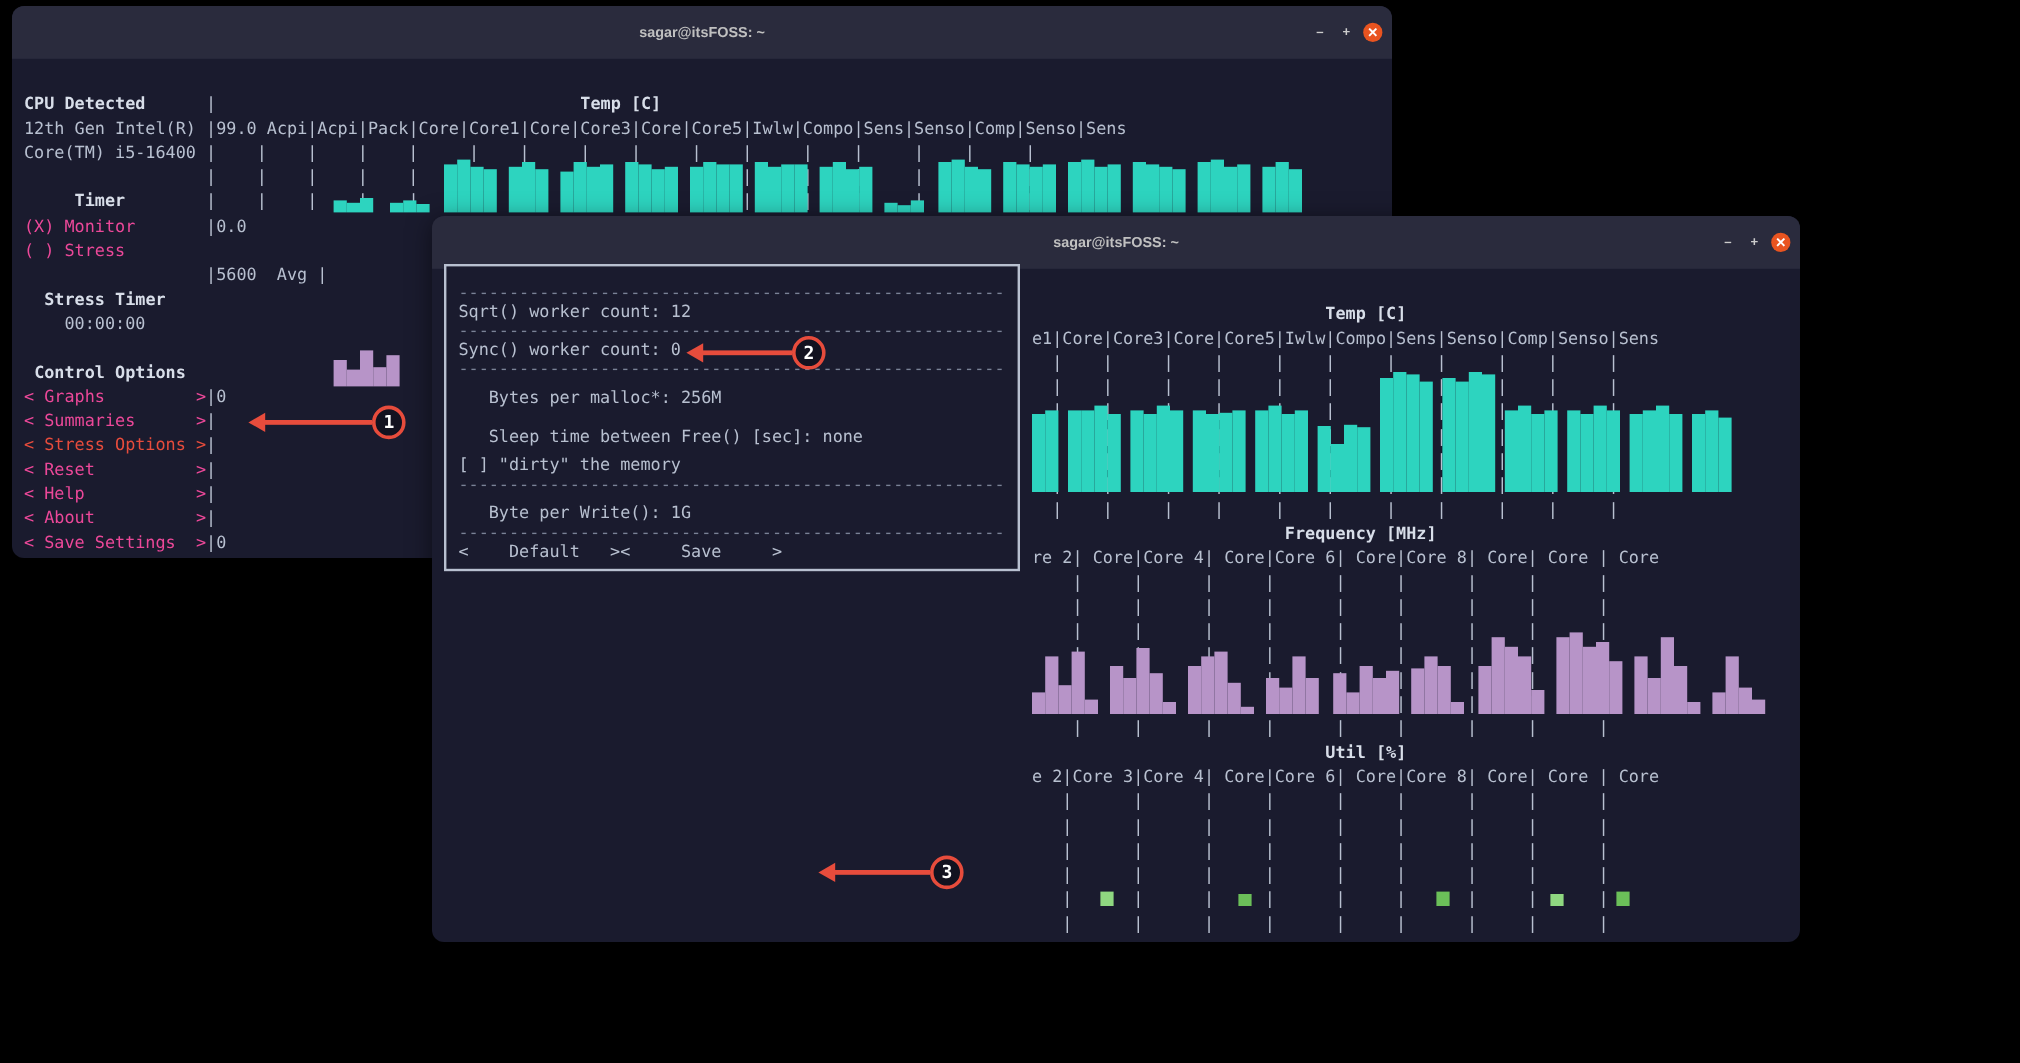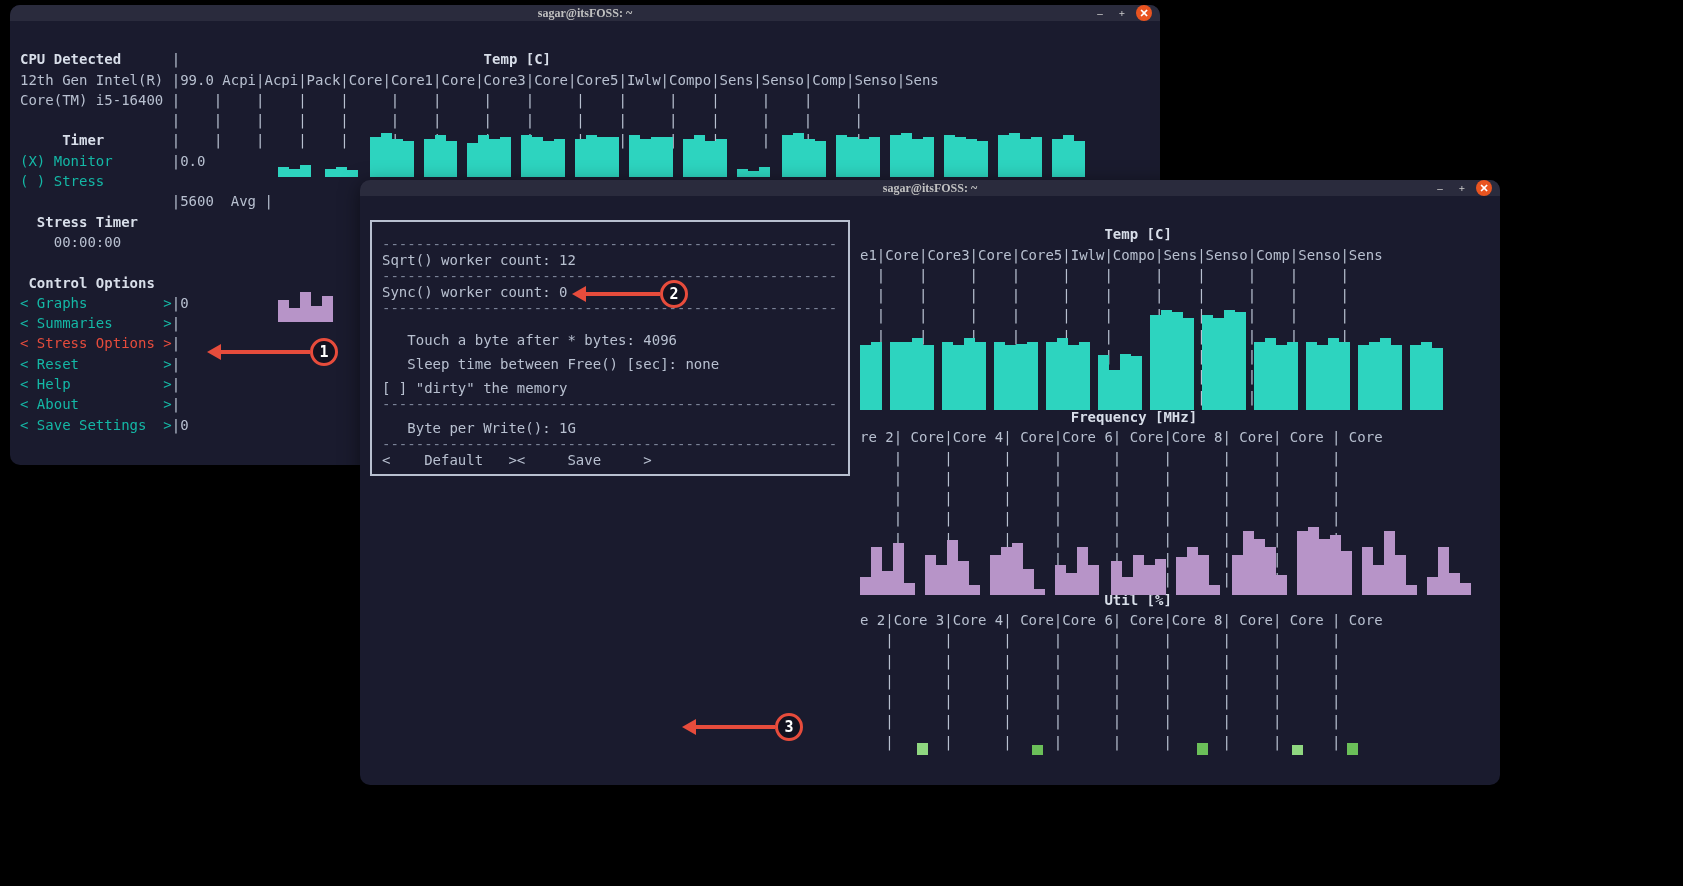--- a/index.html
+++ b/index.html
@@ -25,28 +25,28 @@
     width: 1150px;
     height: 460px;
   }
   .term2 {
     left: 360px;
     top: 180px;
     width: 1140px;
     height: 605px;
   }
   .titlebar {
-    height: 16px;
+    height: 44px;
     background: #2a2b3d;
     display: flex;
     align-items: center;
     justify-content: center;
     position: relative;
     color: #c0c0c0;
-    font-family: Liberation Serif, serif;
+    font-family: Liberation Sans, sans-serif;
     font-size: 12px;
     font-weight: bold;
   }
   .titlebar .controls {
     position: absolute;
     right: 8px;
     display: flex;
     gap: 6px;
     align-items: center;
   }
@@ -64,21 +64,21 @@
   .ctrl-max { color: #ccc; }
   .ctrl-close { background: #e95420; color: #fff; }
   .term-body {
     padding: 8px 10px;
     color: #b8c0d0;
     line-height: 1.45;
     white-space: pre;
     font-size: 14px;
   }
   .hdr  { color: #d8dee9; font-weight: bold; }
-  .grn  { color: #14b8a6; }
+  .grn  { color: #ec4899; }
   .sel  { color: #e74c3c; }
   .cyan-bar {
     display: inline-block;
     background: #2dd4bf;
     vertical-align: bottom;
   }
   .purple-bar {
     display: inline-block;
     background: #b794c8;
     vertical-align: bottom;
@@ -536,22 +536,22 @@
   </div>
 
   <div class="popup">
     <div style="height:8px"></div>
     <div class="dash-line">------------------------------------------------------</div>
     <div class="popup-row">Sqrt() worker count: 12</div>
     <div class="dash-line">------------------------------------------------------</div>
     <div class="popup-row">Sync() worker count: 0</div>
     <div class="dash-line">------------------------------------------------------</div>
     <div style="height:8px"></div>
+    <div class="popup-row">   Bytes per malloc*: 256M</div>
     <div style="height:8px"></div>
-    <div class="popup-row">   Touch a byte after * bytes: 4096</div>
     <div style="height:8px"></div>
     <div class="popup-row">   Sleep time between Free() [sec]: none</div>
     <div style="height:8px"></div>
     <div class="popup-row">[ ] "dirty" the memory</div>
     <div class="dash-line">------------------------------------------------------</div>
     <div style="height:8px"></div>
     <div class="popup-row">   Byte per Write(): 1G</div>
     <div class="dash-line">------------------------------------------------------</div>
     <div class="popup-row"><span>&lt;    Default   &gt;</span><span>&lt;     Save     &gt;</span></div>
   </div>

